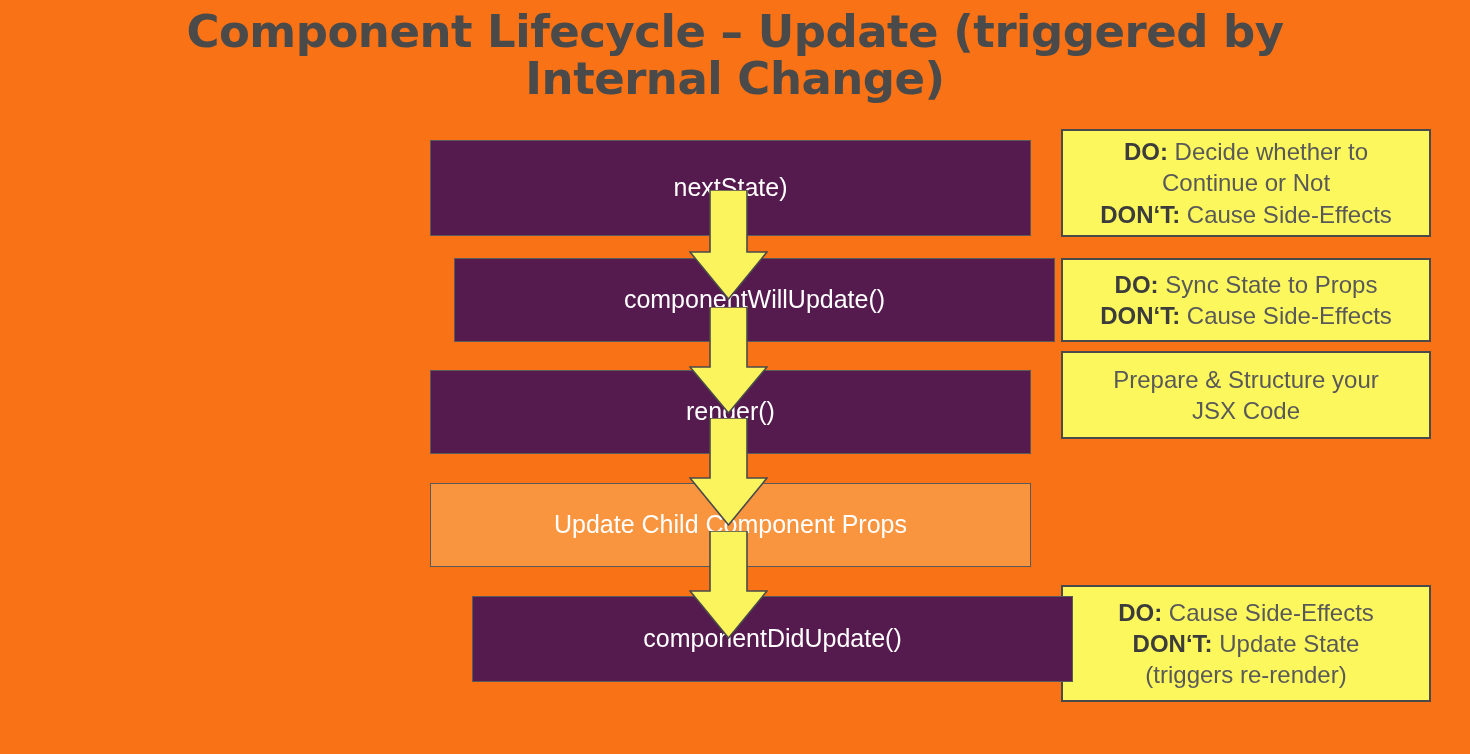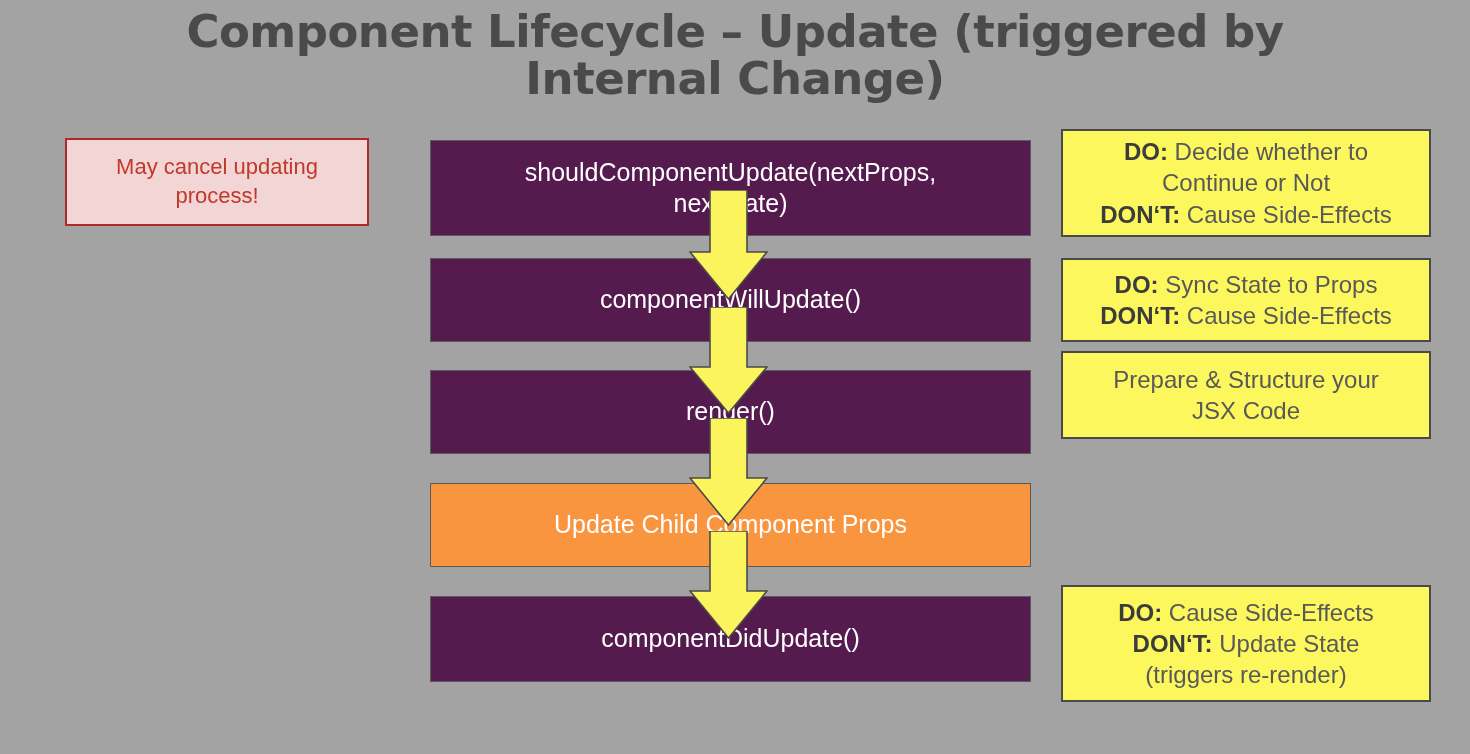--- a/index.html
+++ b/index.html
@@ -12,21 +12,21 @@
     width: 1470px;
     height: 754px;
     font-family: "Liberation Sans", sans-serif;
     overflow: hidden;
     position: relative;
   }
   #slide {
     position: relative;
     width: 1470px;
     height: 754px;
-    background: #a3a3a3;
+    background: #f97316;
   }
 
   
   .title {
     position: absolute;
     left: 110px;
     top: 8px;
     width: 1250px;
     text-align: center;
     font-family: "DejaVu Sans", sans-serif;
@@ -70,24 +70,24 @@
     color: #ffffff;
     font-size: 25px;
     line-height: 1.25;
     padding: 2px 16px;
     z-index: 1;
   }
   .stage.purple { background: #551a4e; }
   .stage.orange { background: #f9943f; text-align: center; }
 
   .stage-1 { top: 140px;  height: 96px; }
-  .stage-2 { top: 258px;  height: 84px; }
+  .stage-2 { top: 258px;  height: 84px; margin-left: 24px; }
   .stage-3 { top: 370px;  height: 84px; }
   .stage-4 { top: 483px;  height: 84px; }
-  .stage-5 { top: 596px;  height: 86px; }
+  .stage-5 { top: 596px;  height: 86px; margin-left: 42px; }
 
   
   .note-yellow {
     left: 1061px;
     width: 370px;
     background: #fbf75c;
     border: 2px solid #4a4a4a;
     color: #595959;
     font-size: 24px;
     line-height: 1.3;
@@ -118,30 +118,23 @@
 
   .nowrap { white-space: nowrap; }
 </style>
 </head>
 <body>
 
 <div id="slide">
 
   <div class="title">Component Lifecycle – Update (triggered by Internal Change)</div>
 
-  <div class="box note-pink">
-    <div>
-      <div>May cancel updating</div>
-      <div>process!</div>
-    </div>
-  </div>
 
   <div class="box stage purple stage-1">
     <div>
-      <div class="nowrap">shouldComponentUpdate(nextProps,</div>
       <div>nextState)</div>
     </div>
   </div>
 
   <div class="box stage purple stage-2">
     <div>componentWillUpdate()</div>
   </div>
 
   <div class="box stage purple stage-3">
     <div>render()</div>

